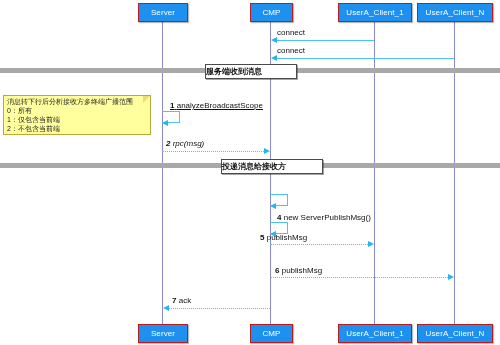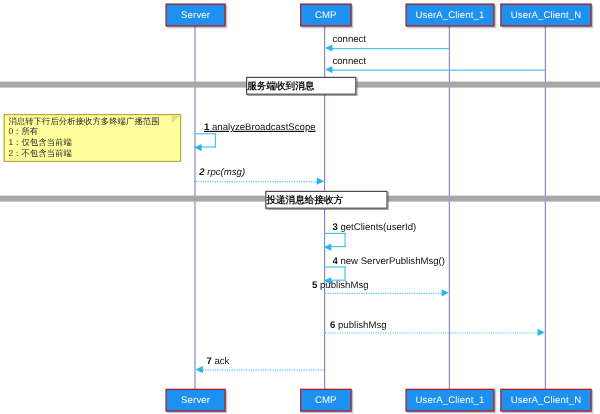--- a/index.html
+++ b/index.html
@@ -170,24 +170,20 @@
   <div class="msg-label" style="left:166px; top:139px;font-style:italic;">
     <b>2</b>
     <span>rpc(msg)</span>
   </div>
   <div class="msg-line dotted" style="left:162px; top:151px; width:102px;"></div>
   <div class="arrow-right" style="left:264px; top:148px;"></div>
 
   <div class="divider-bar" style="top:163px;"></div>
   <div class="divider-label" style="left:200px; top:159px; width:100px;margin-left:21px;">投递消息给接收方</div>
 
-  <div class="msg-label" style="left:277px; top:185px;">
-    <b>3</b>
-    <span>getClients(userId)</span>
-  </div>
   <div class="selfcall" style="left:270px; top:194px; width:18px; height:12px;"></div>
   <div class="arrow-left" style="left:270px; top:203px;"></div>
 
   <div class="msg-label" style="left:277px; top:213px;text-align:right;">
     <b>4</b>
     <span>new ServerPublishMsg()</span>
   </div>
   <div class="selfcall" style="left:270px; top:222px; width:18px; height:12px;"></div>
   <div class="arrow-left" style="left:270px; top:231px;"></div>
 

